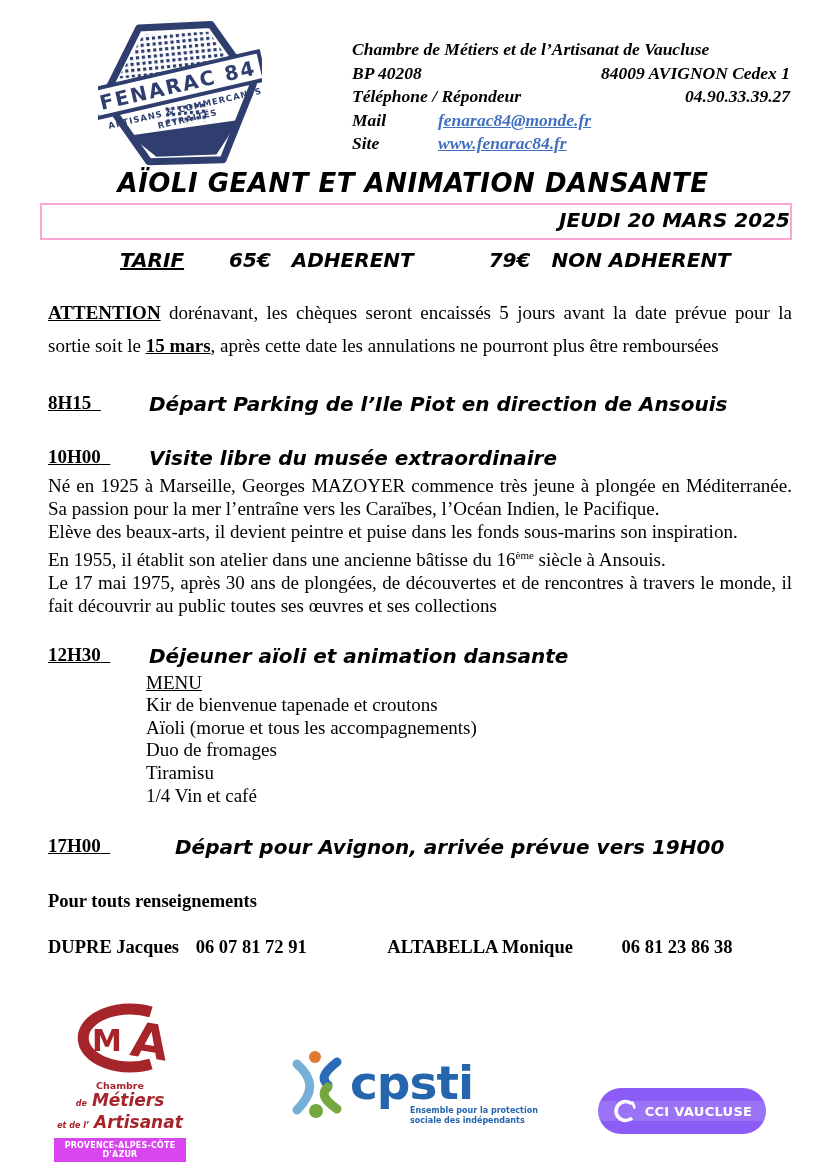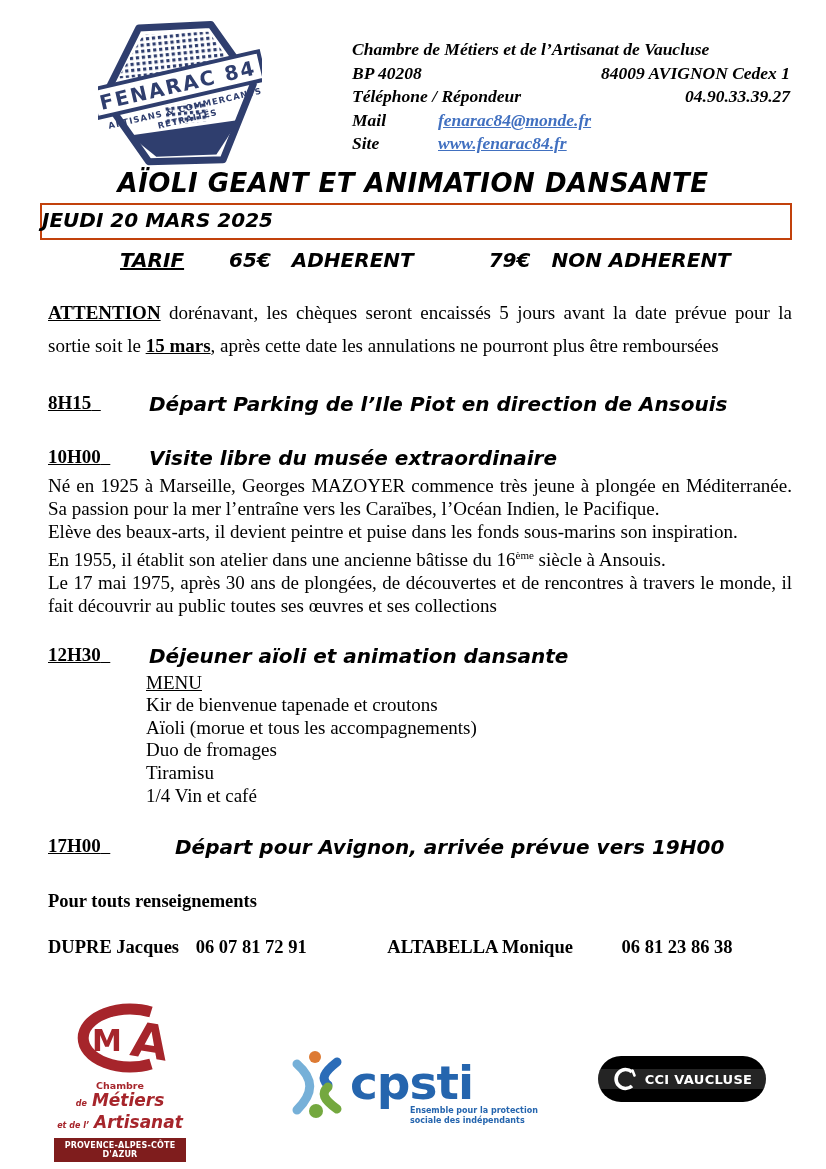--- a/index.html
+++ b/index.html
@@ -17,21 +17,21 @@
   .header { display:flex; align-items:flex-start; padding:16px 36px 0 98px; height:162px; box-sizing:border-box; }
   .logo-wrap { width:164px; height:160px; flex-shrink:0; }
   .org-block { margin-left:90px; flex:1; font-weight:bold; font-style:italic; font-size:17.5px; line-height:23.5px; padding-top:22px; }
   .org-row { display:flex; justify-content:space-between; }
   .mail-row { display:flex; }
   .mail-label { width:86px; flex-shrink:0; }
   .link { color:#4170C0; text-decoration:underline; cursor:pointer; }
 
   
   .doc-title { margin-top:6px; text-align:center; font-size:26px; font-weight:bold; letter-spacing:0.5px; }
-  .date-box { margin:5px 34px 0 40px; border:2px solid #c2410c; text-align:left; padding:3px 0 6px; font-size:20px; font-weight:bold; }
+  .date-box { margin:5px 34px 0 40px; border:2px solid #f9a8d4; text-align:right; padding:3px 0 6px; font-size:20px; font-weight:bold; }
   .tarif-line { margin-top:8px; padding-left:120px; font-size:20px; font-weight:bold; }
   .tarif-line .sp-a { margin-left:38px; }
   .tarif-line .sp-b { margin-left:14px; }
   .tarif-line .sp-c { margin-left:68px; }
 
   
   .attention { margin:24px 34px 0 48px; font-size:19px; line-height:33px; text-align:justify; }
 
   
   .sched-row { display:flex; align-items:flex-start; margin:0 36px 0 48px; }
@@ -56,29 +56,29 @@
   .contacts .p1 { margin-left:12px; }
   .contacts .n2 { margin-left:76px; }
   .contacts .p2 { margin-left:44px; }
 
   
   .cma { position:absolute; left:54px; top:1001px; width:132px; text-align:center; }
   .cma-chambre { font-family:"DejaVu Sans", sans-serif; font-weight:bold; font-size:9.5px; color:#A6252B; margin-top:1px; }
   .cma-line { color:#A6252B; font-family:"DejaVu Sans", sans-serif; line-height:18px; }
   .cma-line .small { font-size:8px; font-weight:bold; font-style:italic; }
   .cma-line .big { font-size:17px; font-weight:bold; font-style:italic; }
-  .cma-banner { margin-top:3px; background:#7f1d1d; color:#fff; font-family:"DejaVu Sans", sans-serif; font-weight:bold; font-size:8px; padding:3px 1px; letter-spacing:0.2px; }
+  .cma-banner { margin-top:3px; background:#d946ef; color:#fff; font-family:"DejaVu Sans", sans-serif; font-weight:bold; font-size:8px; padding:3px 1px; letter-spacing:0.2px; }
 
   .cpsti { position:absolute; left:290px; top:1047px; display:flex; align-items:flex-end; }
   .cpsti-text { margin-left:6px; }
   .cpsti-name { font-family:"DejaVu Sans", sans-serif; font-weight:bold; font-size:47px; line-height:44px; letter-spacing:-1px; color:#2565AE; }
   .cpsti-tag { margin-top:1px; padding-left:60px; font-family:"DejaVu Sans", sans-serif; font-weight:bold; font-size:8px; line-height:9.5px; color:#2565AE; }
 
-  .cci { position:absolute; left:598px; top:1056px; width:168px; height:46px; border-radius:23px;
-         background:#000000; overflow:hidden; display:flex; align-items:center; justify-content:center; }
+  .cci { position:absolute; left:598px; top:1088px; width:168px; height:46px; border-radius:23px;
+         background:#8b5cf6; overflow:hidden; display:flex; align-items:center; justify-content:center; }
   .cci-stripe { position:absolute; left:0; right:0; top:13px; height:20px; background:rgba(255,255,255,0.14); }
   .cci-label { position:relative; color:#fff; font-family:"DejaVu Sans", sans-serif; font-weight:bold; font-size:13px; letter-spacing:0.3px; margin-left:7px; }
   .cci-icon { position:relative; }
 </style>
 </head>
 <body>
 
 <div class="page">
 
   <div class="header">

